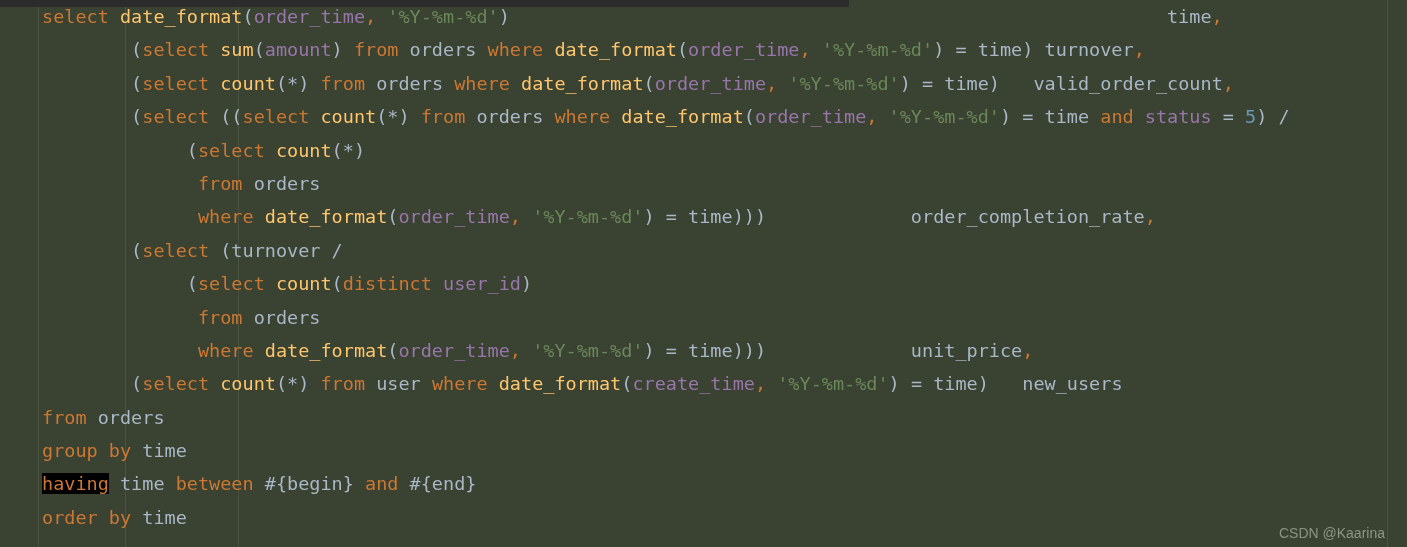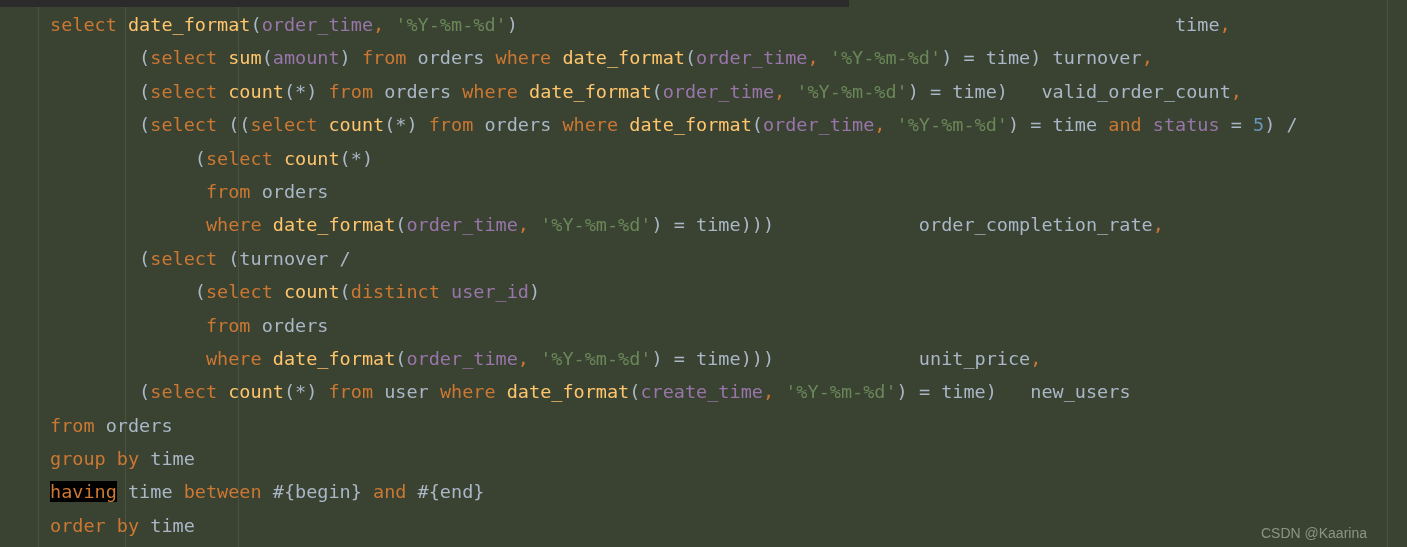--- a/index.html
+++ b/index.html
@@ -50,21 +50,21 @@
     left: 1387px;
     width: 1px;
     background: #4a5340;
     z-index: 1;
   }
 
   #code {
     position: relative;
     z-index: 3;
     padding: 0;
-    margin: 8px;
+    margin: 0;
     font-family: "DejaVu Sans Mono", "Liberation Mono", monospace;
     font-size: 18.5px;
     line-height: 33.4px;
     letter-spacing: 0px;
     white-space: pre;
     color: #a9b7c6;
   }
   .line {
     height: 33.4px;
     white-space: pre;
@@ -76,21 +76,21 @@
   .fn   { color: #ffc66d; }          
   .id   { color: #a9b7c6; }          
   .fld  { color: #9876aa; }          
   .str  { color: #6a8759; }          
   .num  { color: #6897bb; }          
   .op   { color: #a9b7c6; }          
   .hl   { background: #000000; }     
 
   #watermark {
     position: absolute;
-    right: 40px;
+    right: 22px;
     bottom: 6px;
     z-index: 6;
     font-family: "Liberation Sans", sans-serif;
     font-size: 14px;
     color: #9aa391;
     opacity: 0.85;
   }
 </style>
 </head>
 <body>

